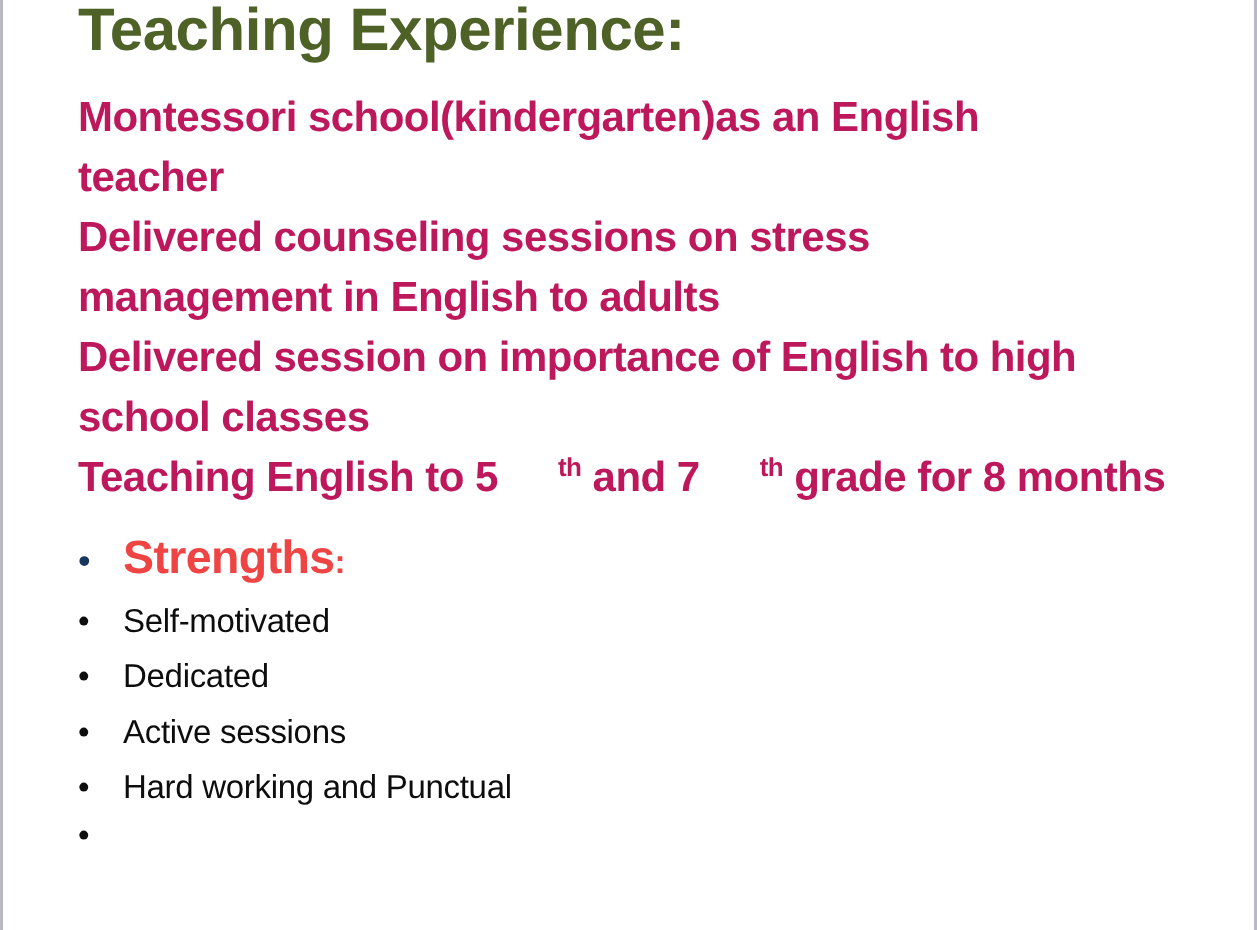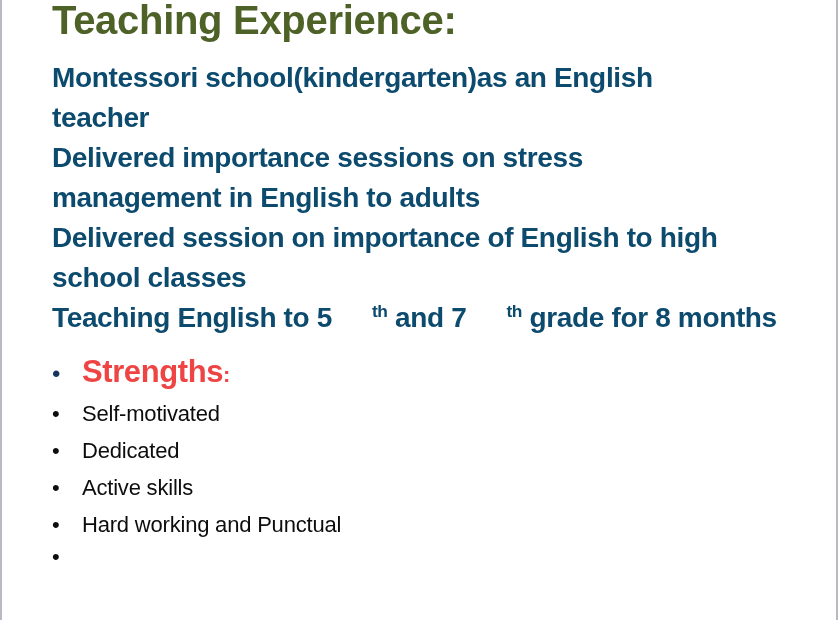--- a/index.html
+++ b/index.html
@@ -45,21 +45,21 @@
     position: absolute;
     left: 50px;
     top: 58px;
     width: 772px;
   }
   .body-line {
     font-family: "Liberation Sans", sans-serif;
     font-weight: bold;
     font-size: 28px;
     line-height: 40px;
-    color: #0c4a6e;
+    color: #be185d;
     white-space: nowrap;
     letter-spacing: -0.35px;
   }
   .body-line sup {
     font-size: 0.62em;
     vertical-align: super;
     line-height: 0;
     margin-left: 40px;
   }
 
@@ -122,21 +122,21 @@
 
 <div id="slide">
 
   <div class="title-block">
     <div class="slide-title">Teaching Experience:</div>
   </div>
 
   <div class="body-block">
     <div class="body-line">Montessori school(kindergarten)as an English</div>
     <div class="body-line">teacher</div>
-    <div class="body-line">Delivered importance sessions on stress</div>
+    <div class="body-line">Delivered counseling sessions on stress</div>
     <div class="body-line">management in English to adults</div>
     <div class="body-line">Delivered session on importance of English to high</div>
     <div class="body-line">school classes</div>
     <div class="body-line"><span>Teaching English to 5</span><sup>th</sup><span> and 7</span><sup>th</sup><span> grade for 8 months</span></div>
   </div>
 
   <ul class="bullets">
 
     <li class="bullet-row is-heading">
       <span class="bullet-mark">•</span>
@@ -148,21 +148,21 @@
       <span class="bullet-text">Self-motivated</span>
     </li>
 
     <li class="bullet-row">
       <span class="bullet-mark">•</span>
       <span class="bullet-text">Dedicated</span>
     </li>
 
     <li class="bullet-row">
       <span class="bullet-mark">•</span>
-      <span class="bullet-text">Active skills</span>
+      <span class="bullet-text">Active sessions</span>
     </li>
 
     <li class="bullet-row">
       <span class="bullet-mark">•</span>
       <span class="bullet-text">Hard working and Punctual</span>
     </li>
 
     <li class="bullet-row">
       <span class="bullet-mark">•</span>
     </li>

